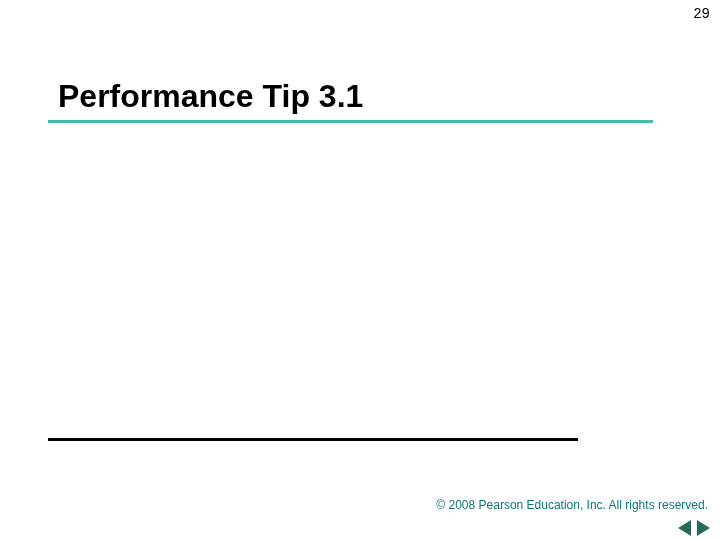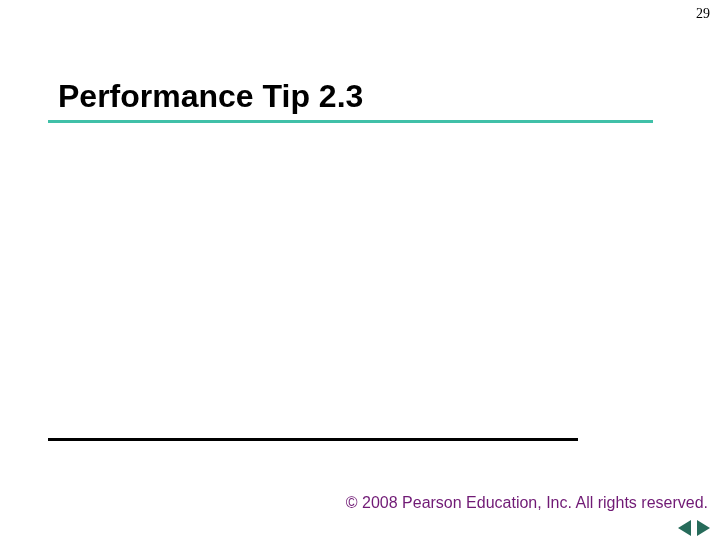--- a/index.html
+++ b/index.html
@@ -15,21 +15,21 @@
   .slide {
     position: relative;
     width: 720px;
     height: 540px;
     box-sizing: border-box;
   }
   .page-number {
     position: absolute;
     top: 6px;
     right: 10px;
-    font-family: Liberation Serif, serif;
+    font-family: Liberation Mono, monospace;
     font-size: 14px;
     color: #000;
   }
   .title {
     position: absolute;
     left: 58px;
     top: 78px;
     font-family: Arial, Helvetica, sans-serif;
     font-size: 32px;
     font-weight: bold;
@@ -60,22 +60,22 @@
     width: 530px;
     border: none;
     border-top: 3px solid #000;
     margin: 0;
   }
   .copyright {
     position: absolute;
     right: 12px;
     bottom: 28px;
     font-family: Arial, Helvetica, sans-serif;
-    font-size: 16px;
-    color: #701a75;
+    font-size: 12px;
+    color: #0f766e;
   }
   .nav-arrows {
     position: absolute;
     right: 10px;
     bottom: 4px;
   }
   .arrow {
     display: inline-block;
     width: 0;
     height: 0;
@@ -92,21 +92,21 @@
     border-left: 13px solid #266b5a;
   }
 </style>
 </head>
 <body>
 
 <div class="slide">
 
   <div class="page-number">29</div>
 
-  <div class="title">Performance Tip 2.3</div>
+  <div class="title">Performance Tip 3.1</div>
 
   <hr class="title-rule">
 
 
   <hr class="bottom-rule">
 
   <div class="copyright">© 2008 Pearson Education, Inc.  All rights reserved.</div>
 
   <div class="nav-arrows">
     <span class="arrow arrow-left" title="triangle-left-icon"></span>

